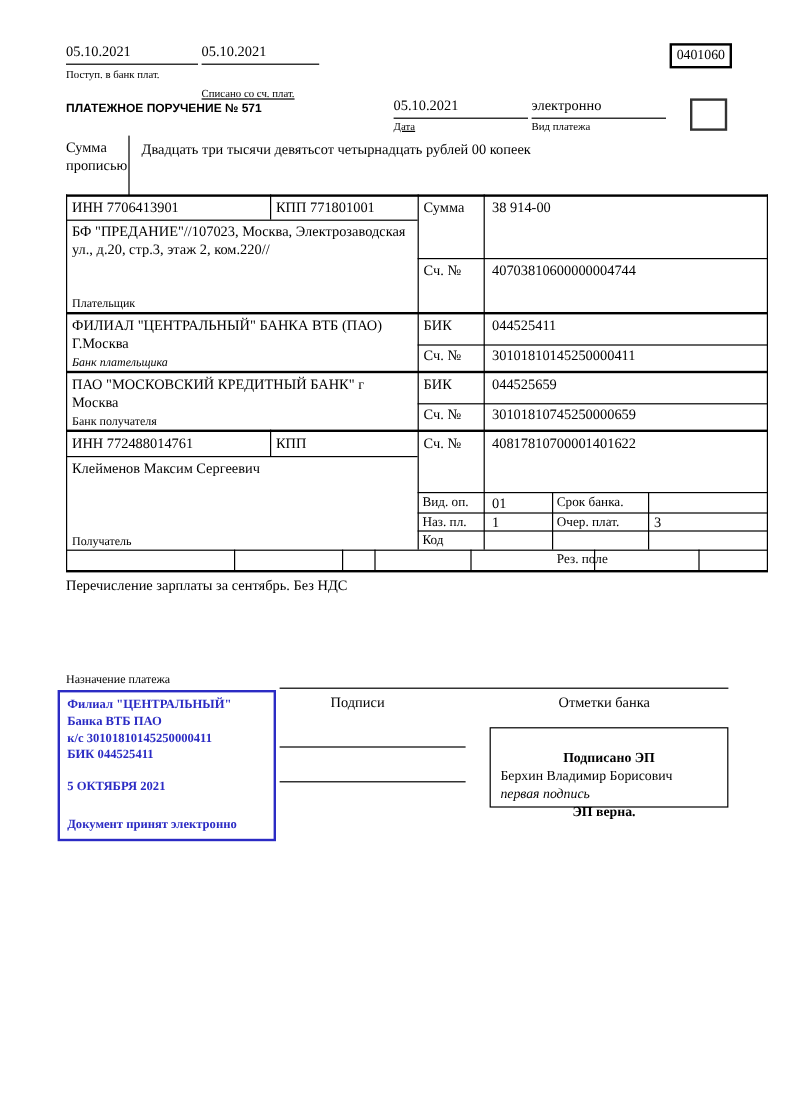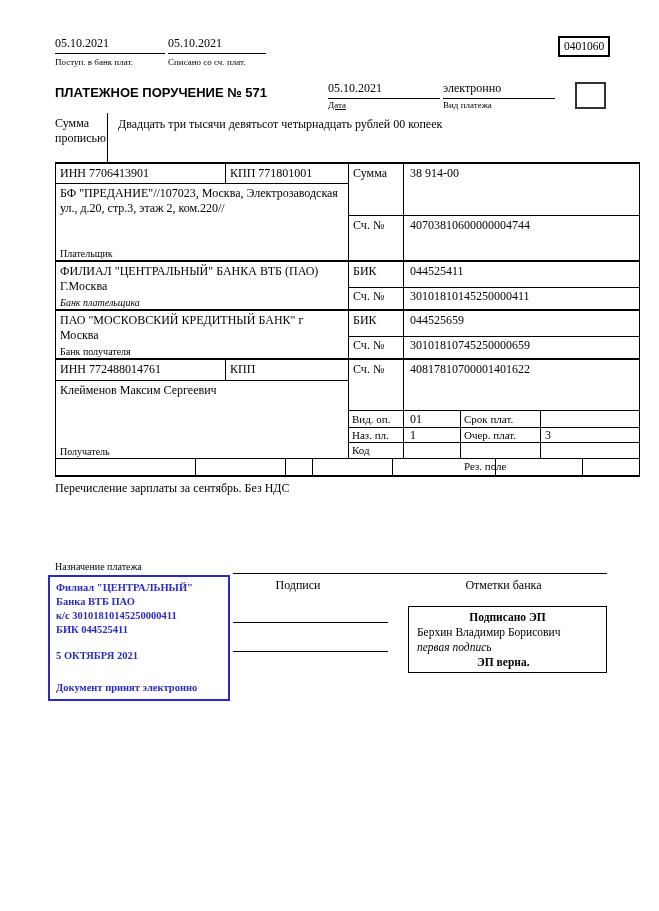--- a/index.html
+++ b/index.html
@@ -14,46 +14,46 @@
   .t12 { font-size:12px; line-height:1.25; }
   .t11 { font-size:11px; line-height:1.2; }
   .t10 { font-size:10px; line-height:1.1; }
   .t9  { font-size:9px;  line-height:1.1; }
   .bold { font-weight:bold; }
   .uline { border-bottom:1px solid var(--ink); padding-bottom:2px; }
   .hline { position:absolute; background:var(--ink); height:1px; }
   .hline2 { position:absolute; background:var(--ink); height:2px; }
   .vline { position:absolute; background:var(--ink); width:1px; }
   .title {
-    font-family:"Liberation Sans", sans-serif; font-weight:bold; font-size:13px;
+    font-family:"Liberation Sans", sans-serif; font-weight:bold; font-size:10px;
   }
   .codebox {
     border:2px solid var(--ink); text-align:center;
     font-size:11.5px; line-height:17px;
   }
   .sqbox { border:2px solid #333; background:#fff; }
   .stamp {
     border:2px solid var(--stamp-blue); color:var(--stamp-blue);
     font-size:10.5px; font-weight:bold; line-height:1.32; padding:4px 6px;
   }
   .stamp .gap { height:13px; }
-  .epbox { border:1.5px solid var(--ink); padding:3px 8px; font-size:11.5px; line-height:1.3; }
+  .epbox { border:1.5px solid var(--ink); padding:18px 8px; font-size:11.5px; line-height:1.3; }
   .center { text-align:center; }
   .italic { font-style:italic; }
 </style>
 </head>
 <body>
 
 <div class="page">
 
   <div class="abs t12 uline" style="left:55px; top:36px; width:110px;">05.10.2021</div>
   <div class="abs t9" style="left:55px; top:58px;">Поступ. в банк плат.</div>
 
   <div class="abs t12 uline" style="left:168px; top:36px; width:98px;">05.10.2021</div>
-  <div class="abs t9" style="left:168px; top:58px;">Списано со сч. плат.</div>
+  <div class="abs t9" style="left:168px; top:74px;text-decoration:underline;">Списано со сч. плат.</div>
 
   <div class="abs codebox" style="left:558px; top:36px; width:52px; height:21px;">0401060</div>
 
   <div class="abs title" style="left:55px; top:85px;">ПЛАТЕЖНОЕ ПОРУЧЕНИЕ № 571</div>
 
   <div class="abs t12 uline" style="left:328px; top:81px; width:112px;">05.10.2021</div>
   <div class="abs t9" style="left:328px; top:101px;text-decoration:underline;">Дата</div>
 
   <div class="abs t12 uline" style="left:443px; top:81px; width:112px;">электронно</div>
   <div class="abs t9" style="left:443px; top:101px;">Вид платежа</div>
@@ -122,21 +122,21 @@
 
   <div class="abs t12" style="left:60px; top:362px;">ИНН 772488014761</div>
   <div class="abs t12" style="left:230px; top:362px;">КПП</div>
   <div class="abs t12" style="left:353px; top:362px;">Сч. №</div>
   <div class="abs t12" style="left:410px; top:362px;">40817810700001401622</div>
   <div class="abs t12" style="left:60px; top:383px; width:282px;">Клейменов Максим Сергеевич</div>
   <div class="abs t10" style="left:60px; top:446px;">Получатель</div>
 
   <div class="abs t11" style="left:352px; top:413px;">Вид. оп.</div>
   <div class="abs t12" style="left:410px; top:412px;">01</div>
-  <div class="abs t11" style="left:464px; top:413px;">Срок плат.</div>
+  <div class="abs t11" style="left:464px; top:413px;">Срок банка.</div>
   <div class="abs t12" style="left:545px; top:412px;"></div>
 
   <div class="abs t11" style="left:352px; top:429px;">Наз. пл.</div>
   <div class="abs t12" style="left:410px; top:428px;">1</div>
   <div class="abs t11" style="left:464px; top:429px;">Очер. плат.</div>
   <div class="abs t12" style="left:545px; top:428px;">3</div>
 
   <div class="abs t11" style="left:352px; top:444px;">Код</div>
   <div class="abs t12" style="left:410px; top:444px;"></div>
   <div class="abs t11" style="left:464px; top:460px;">Рез. поле</div>

